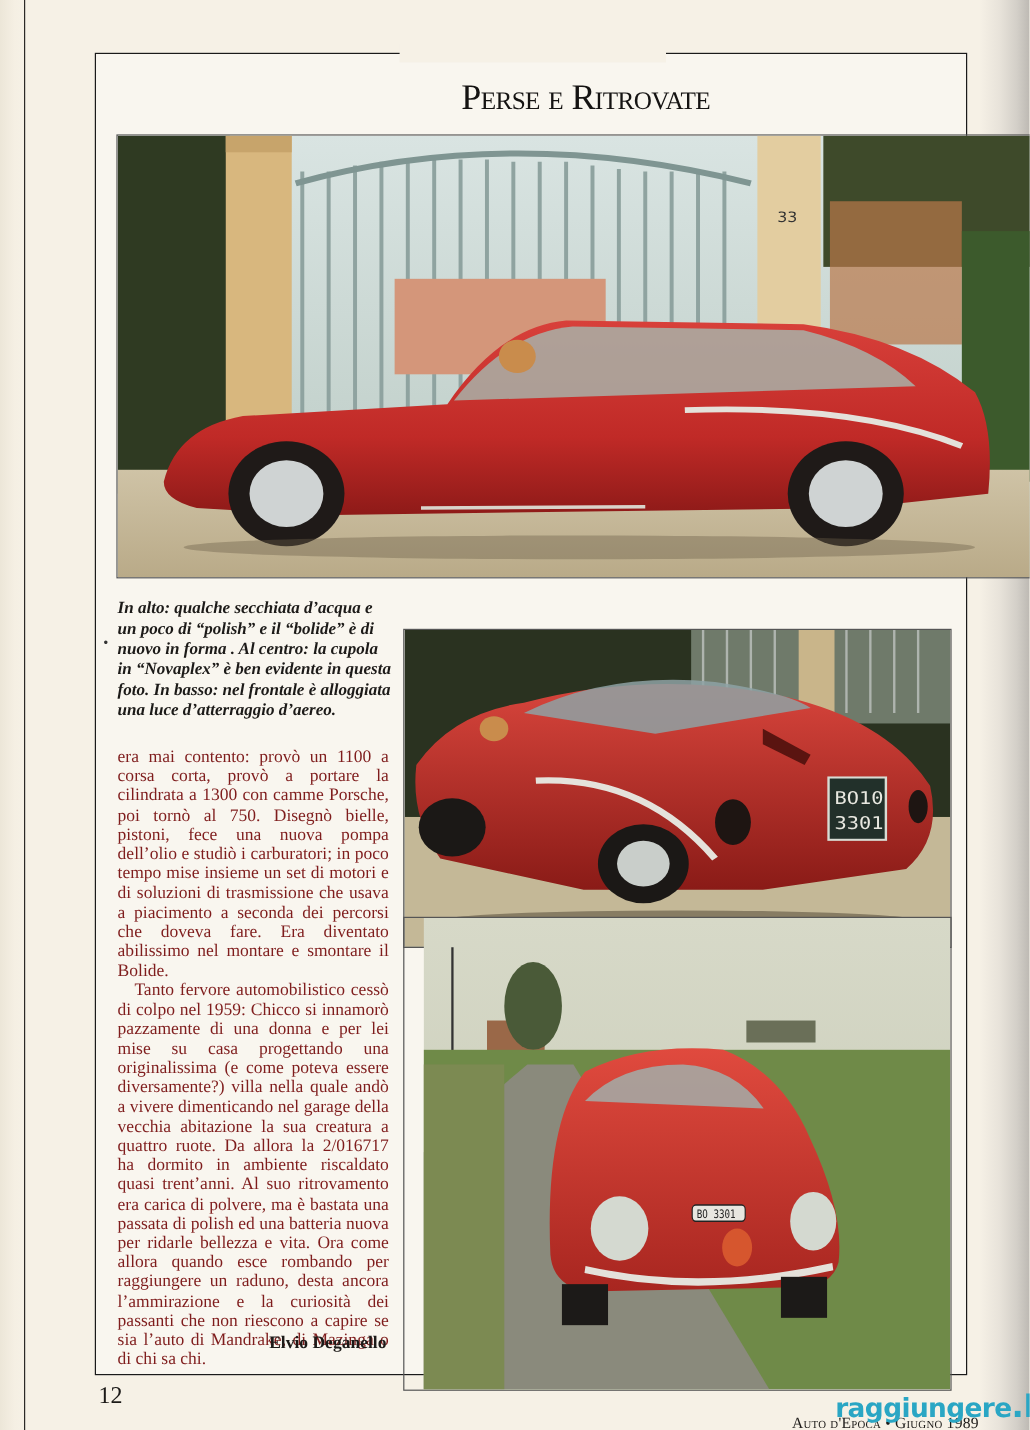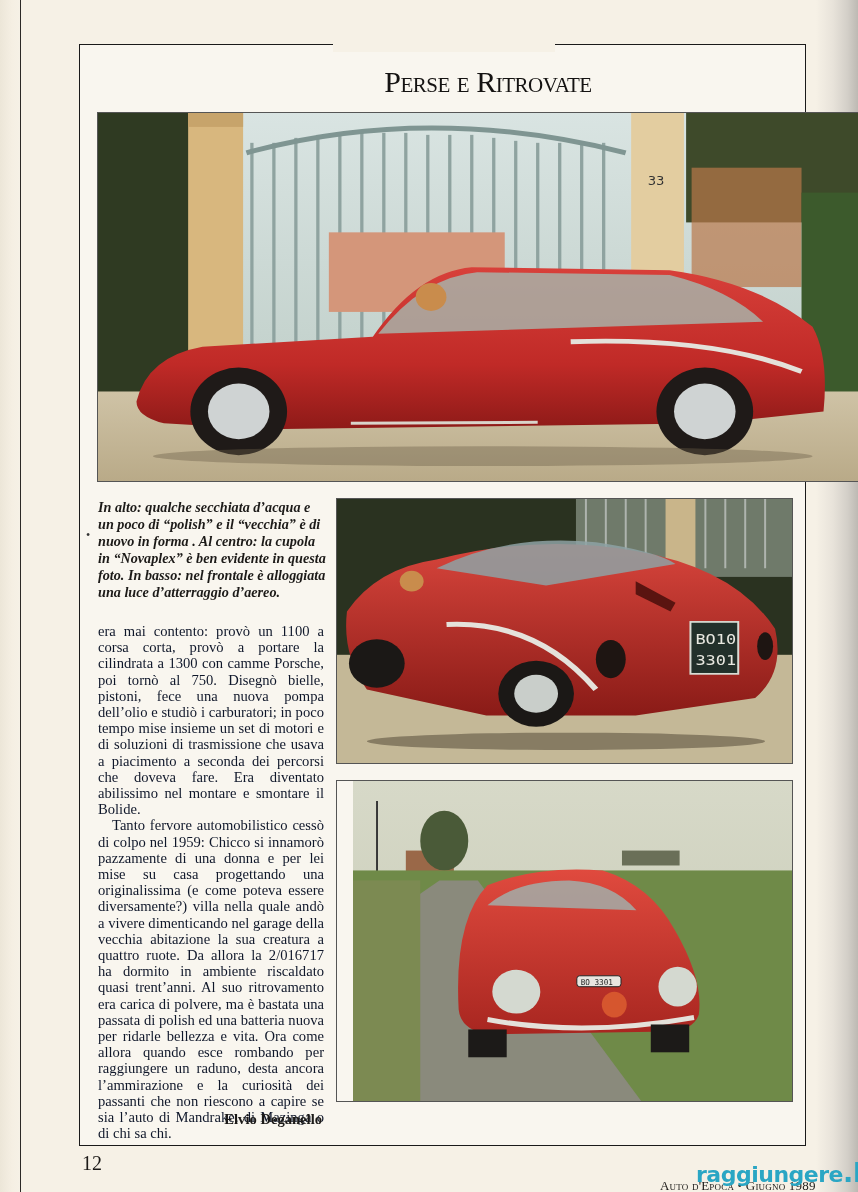--- a/index.html
+++ b/index.html
@@ -28,35 +28,35 @@
     background:#f6f1e6;
   }
   .page-title {
     position:absolute; left:335px; top:44px; width:218px; text-align:center;
     font-size:30px; line-height:36px; letter-spacing:-0.5px; color:#151312;
     font-variant:small-caps; font-weight:normal;margin-left:44px;
   }
   .photo { position:absolute; overflow:hidden; border:1px solid #555; box-sizing:border-box; }
   .photo svg { display:block; width:100%; height:100%; }
   #photo-top { left:97px; top:112px; width:766px; height:370px;text-align:right; }
-  #photo-mid { left:336px; top:498px; width:457px; height:266px; }
-  #photo-bot { left:336px; top:780px; width:457px; height:322px;padding-left:16px; }
+  #photo-mid { left:336px; top:524px; width:457px; height:266px; }
+  #photo-bot { left:336px; top:764px; width:457px; height:395px;padding-left:16px; }
 
   .caption {
     position:absolute; left:98px; top:499px; width:230px;
     font-style:italic; font-weight:bold; font-size:14.2px; line-height:17px;
     color:#1c1a18;
   }
   .bullet-dot {
     position:absolute; left:86px; top:528px; font-size:12px; color:#333;
   }
   .body-text {
     position:absolute; left:98px; top:623px; width:226px;
     font-size:14.6px; line-height:16.2px; text-align:justify;
-    color:#0f172a;
+    color:#7f1d1d;
   }
   .body-text p { margin:0; }
   .body-text p.indent { text-indent:14px; }
   .signature {
     position:absolute; left:98px; top:1111px; width:224px; text-align:right;
     font-weight:bold; font-size:14.6px; color:#1c1a18;
   }
   .folio {
     position:absolute; left:82px; top:1152px; font-size:20px; color:#1c1a18;
   }
@@ -150,21 +150,21 @@
     <circle cx="128" cy="300" r="44" fill="#1f1a18"></circle>
       <circle cx="128" cy="300" r="28" fill="#cfd3d3"></circle>
     <circle cx="552" cy="300" r="44" fill="#1f1a18"></circle>
       <circle cx="552" cy="300" r="28" fill="#cfd3d3"></circle>
 
     <ellipse cx="350" cy="345" rx="300" ry="10" fill="#6b5f48" opacity="0.4"></ellipse>
   </svg>
 </div>
 
 <span class="bullet-dot">•</span>
-<div class="caption">In alto: qualche secchiata d’acqua e un poco di “polish” e il “vecchia” è di nuovo in forma . Al centro: la cupola in “Novaplex” è ben evidente in questa foto. In basso: nel frontale è alloggiata una luce d’atterraggio d’aereo.</div>
+<div class="caption">In alto: qualche secchiata d’acqua e un poco di “polish” e il “bolide” è di nuovo in forma . Al centro: la cupola in “Novaplex” è ben evidente in questa foto. In basso: nel frontale è alloggiata una luce d’atterraggio d’aereo.</div>
 
 <div class="photo" id="photo-mid">
   <svg viewBox="0 0 457 305" preserveAspectRatio="none">
     <defs>
       <linearGradient id="red2" x1="0" y1="0" x2="0" y2="1">
         <stop offset="0" stop-color="#d8453c"></stop>
           <stop offset="1" stop-color="#8a1b17"></stop>
       </linearGradient>
     </defs>
     <rect width="457" height="305" fill="#2a3220"></rect>

